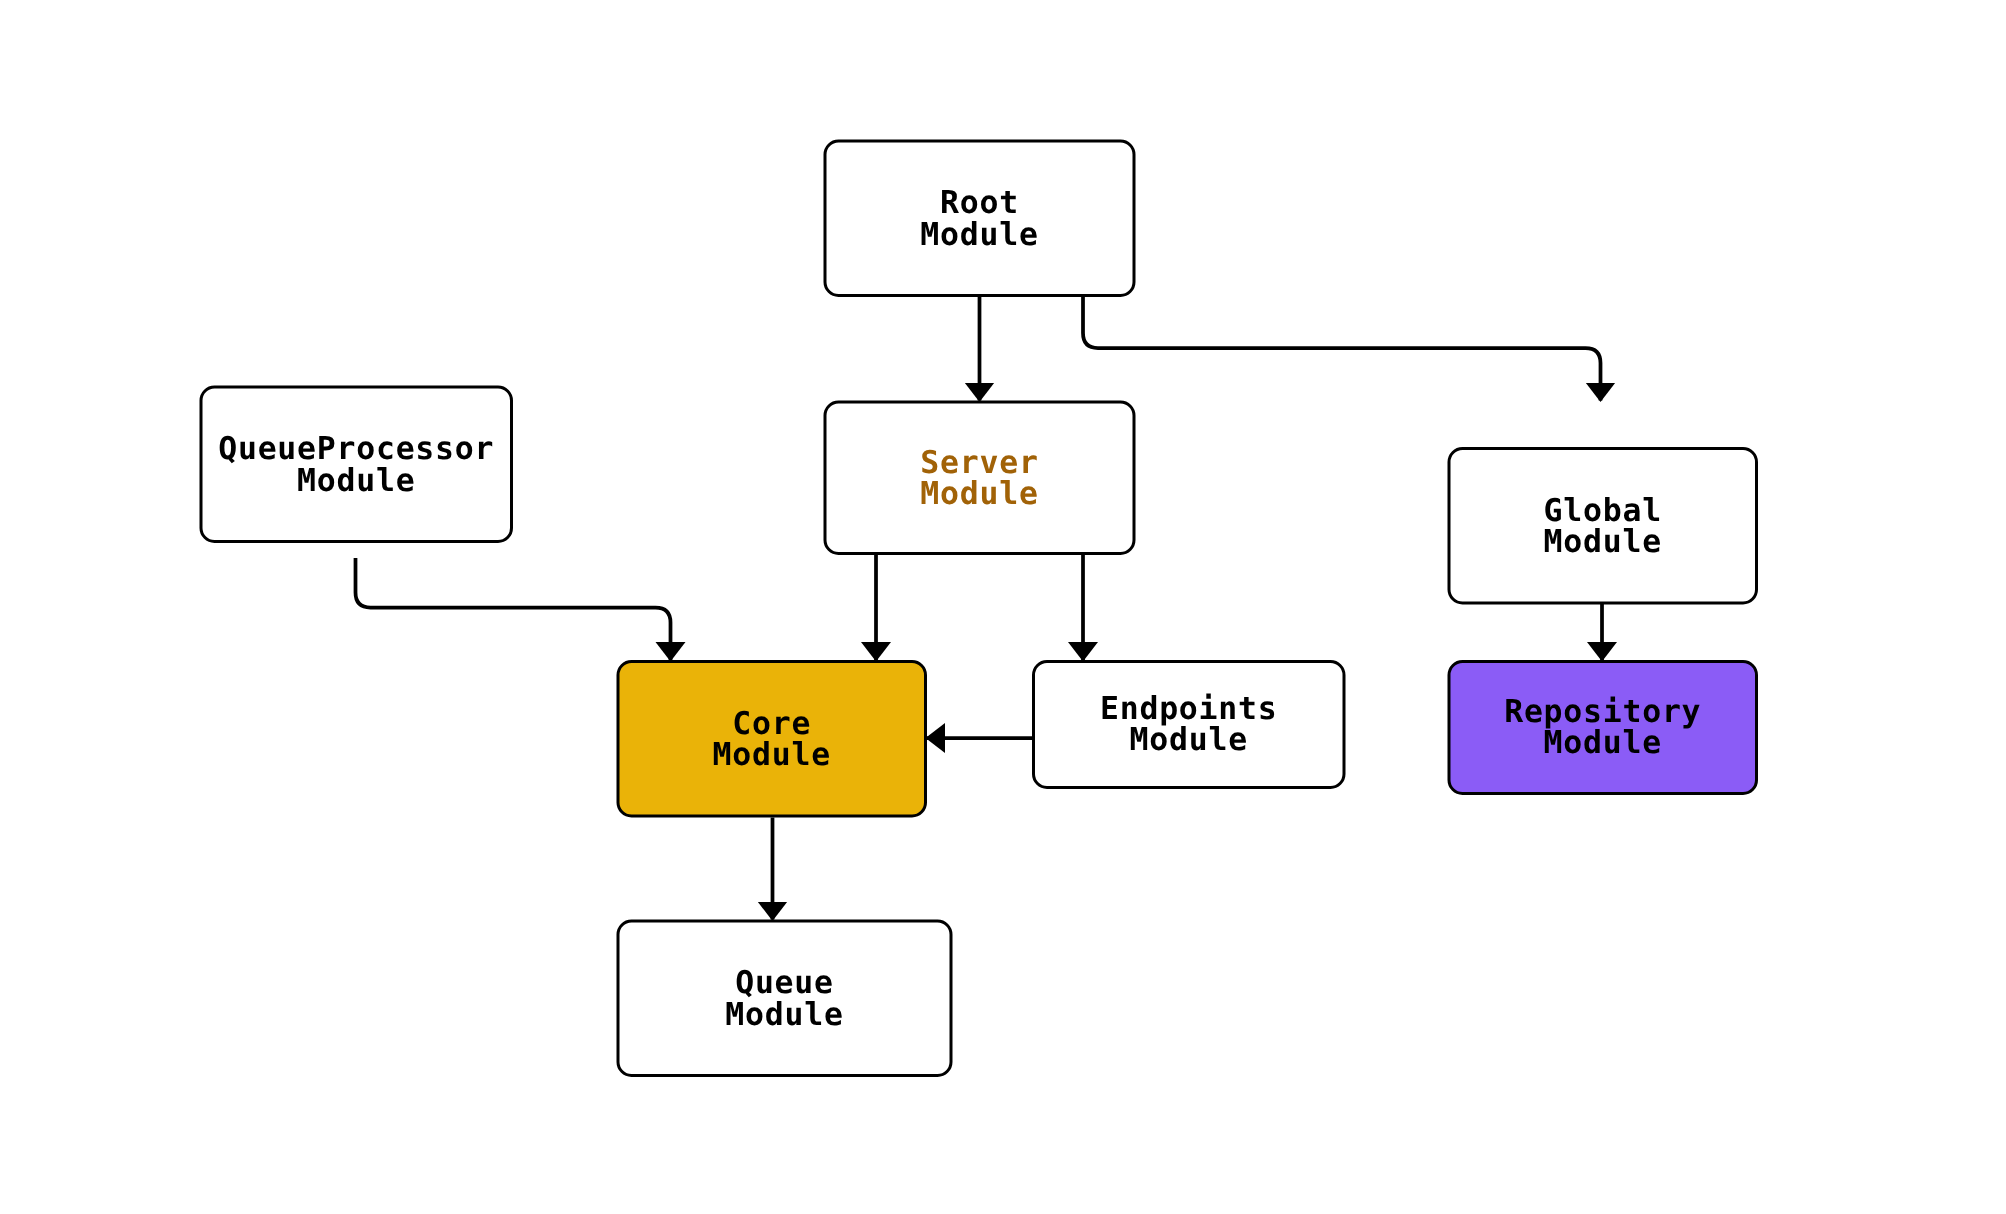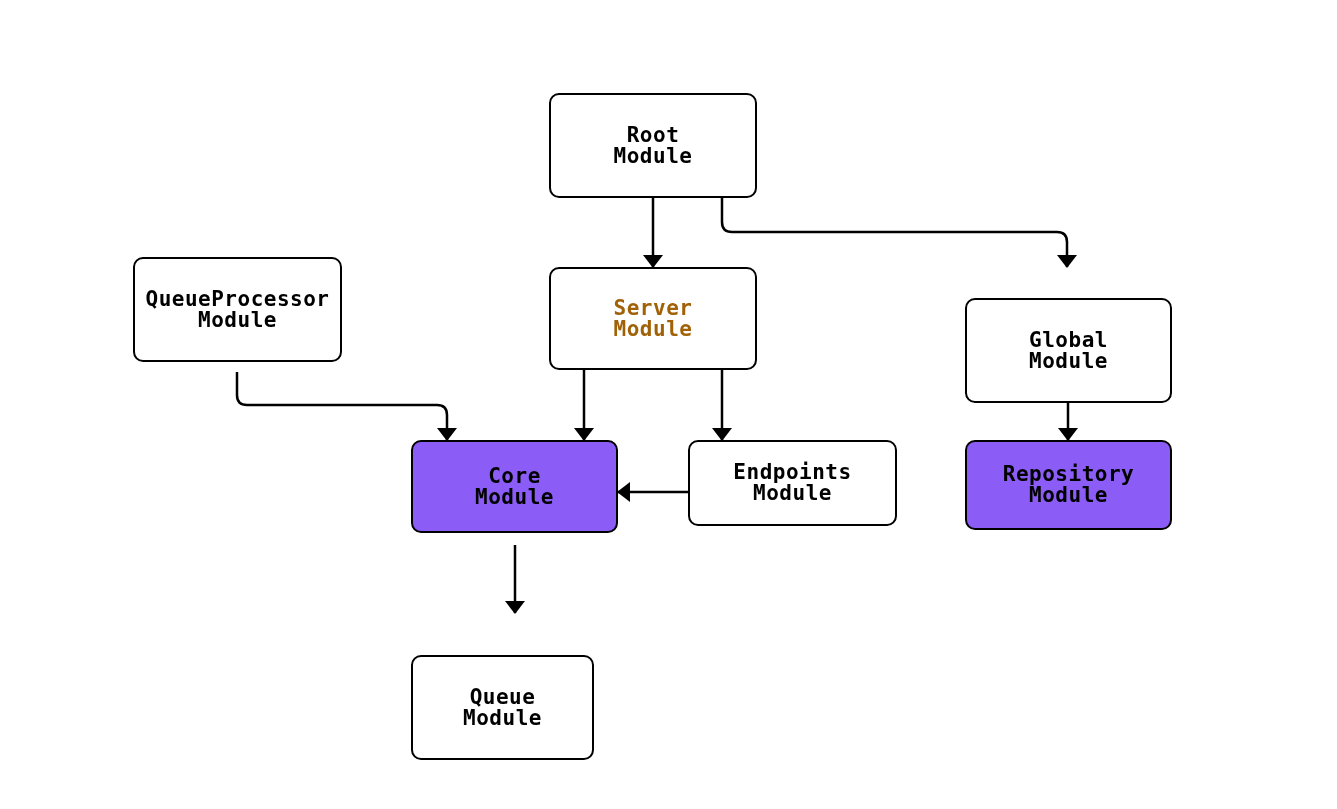--- a/index.html
+++ b/index.html
@@ -64,22 +64,22 @@
   </svg>
   <div id="nodes">
       <div class="node" style="left: 549px; top: 93px; width: 208px; height: 105px; background: rgb(255, 255, 255); color: rgb(0, 0, 0);">Root
 Module</div>
       <div class="node" style="left: 133px; top: 257px; width: 209px; height: 105px; background: rgb(255, 255, 255); color: rgb(0, 0, 0);">QueueProcessor
 Module</div>
       <div class="node" style="left: 549px; top: 267px; width: 208px; height: 103px; background: rgb(255, 255, 255); color: #a16207;">Server
 Module</div>
       <div class="node" style="left: 965px; top: 267px; width: 207px; height: 105px; background: rgb(255, 255, 255); color: rgb(0, 0, 0); margin-top: 31px;">Global
 Module</div>
-      <div class="node" style="left: 411px; top: 440px; width: 207px; height: 93px; background: #8b5cf6; color: rgb(0, 0, 0);">Core
+      <div class="node" style="left: 411px; top: 440px; width: 207px; height: 105px; background: #eab308; color: rgb(0, 0, 0);">Core
 Module</div>
       <div class="node" style="left: 688px; top: 440px; width: 209px; height: 86px; background: rgb(255, 255, 255); color: rgb(0, 0, 0);">Endpoints
 Module</div>
       <div class="node" style="left: 965px; top: 440px; width: 207px; height: 90px; background: #8b5cf6; color: rgb(0, 0, 0);">Repository
 Module</div>
-      <div class="node" style="left: 411px; top: 613px; width: 183px; height: 105px; background: rgb(255, 255, 255); color: rgb(0, 0, 0); margin-top: 42px;">Queue
+      <div class="node" style="left: 411px; top: 613px; width: 224px; height: 105px; background: rgb(255, 255, 255); color: rgb(0, 0, 0);">Queue
 Module</div>
     </div>
 </div>
 
 </body></html>

